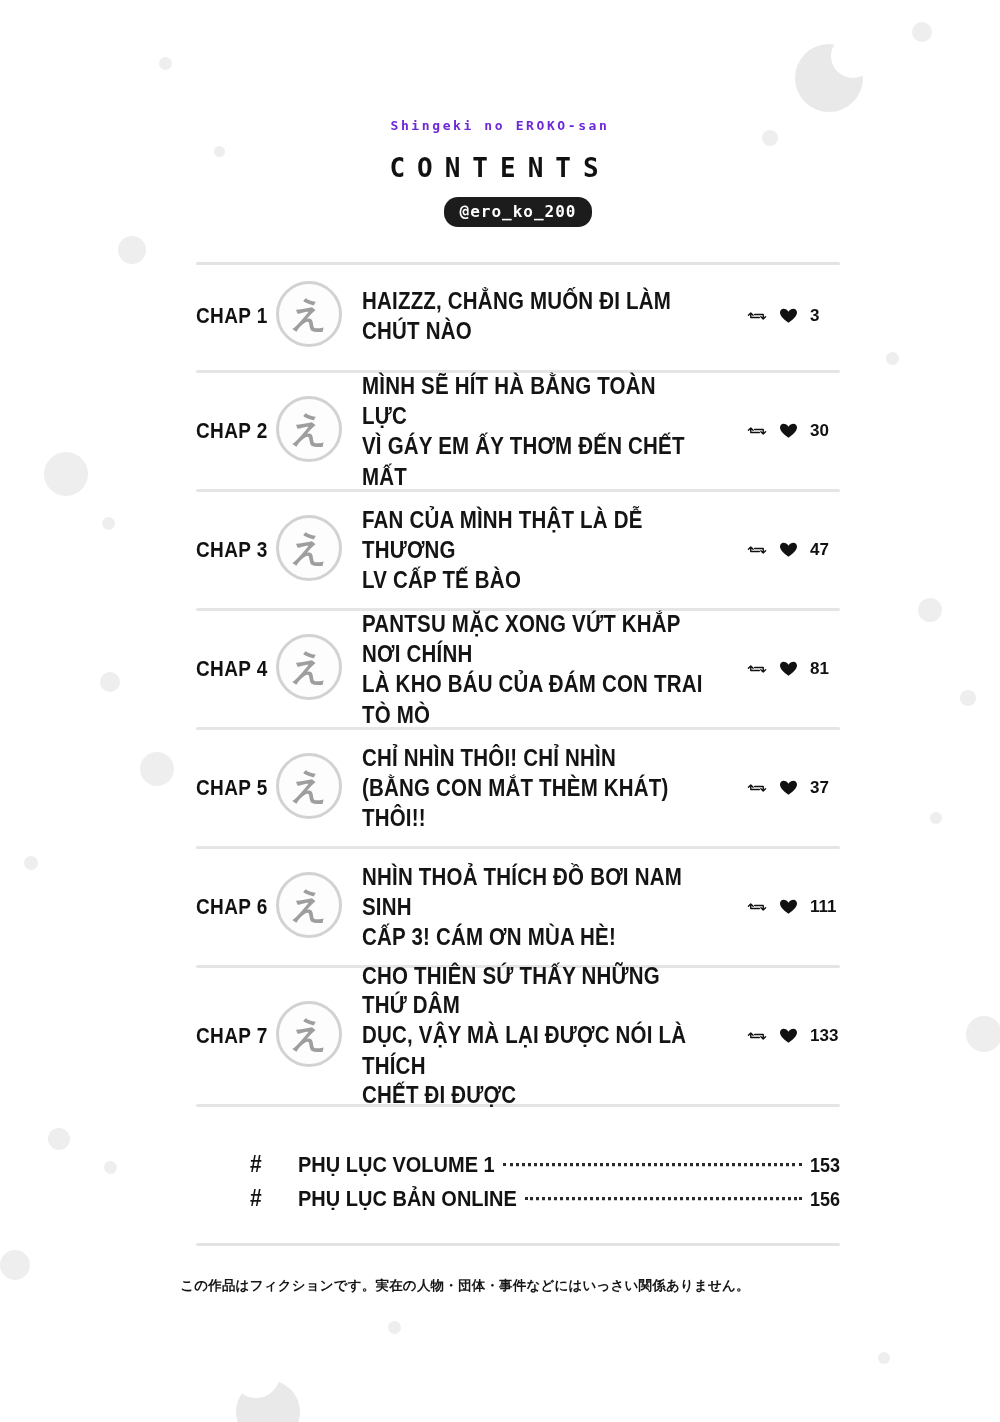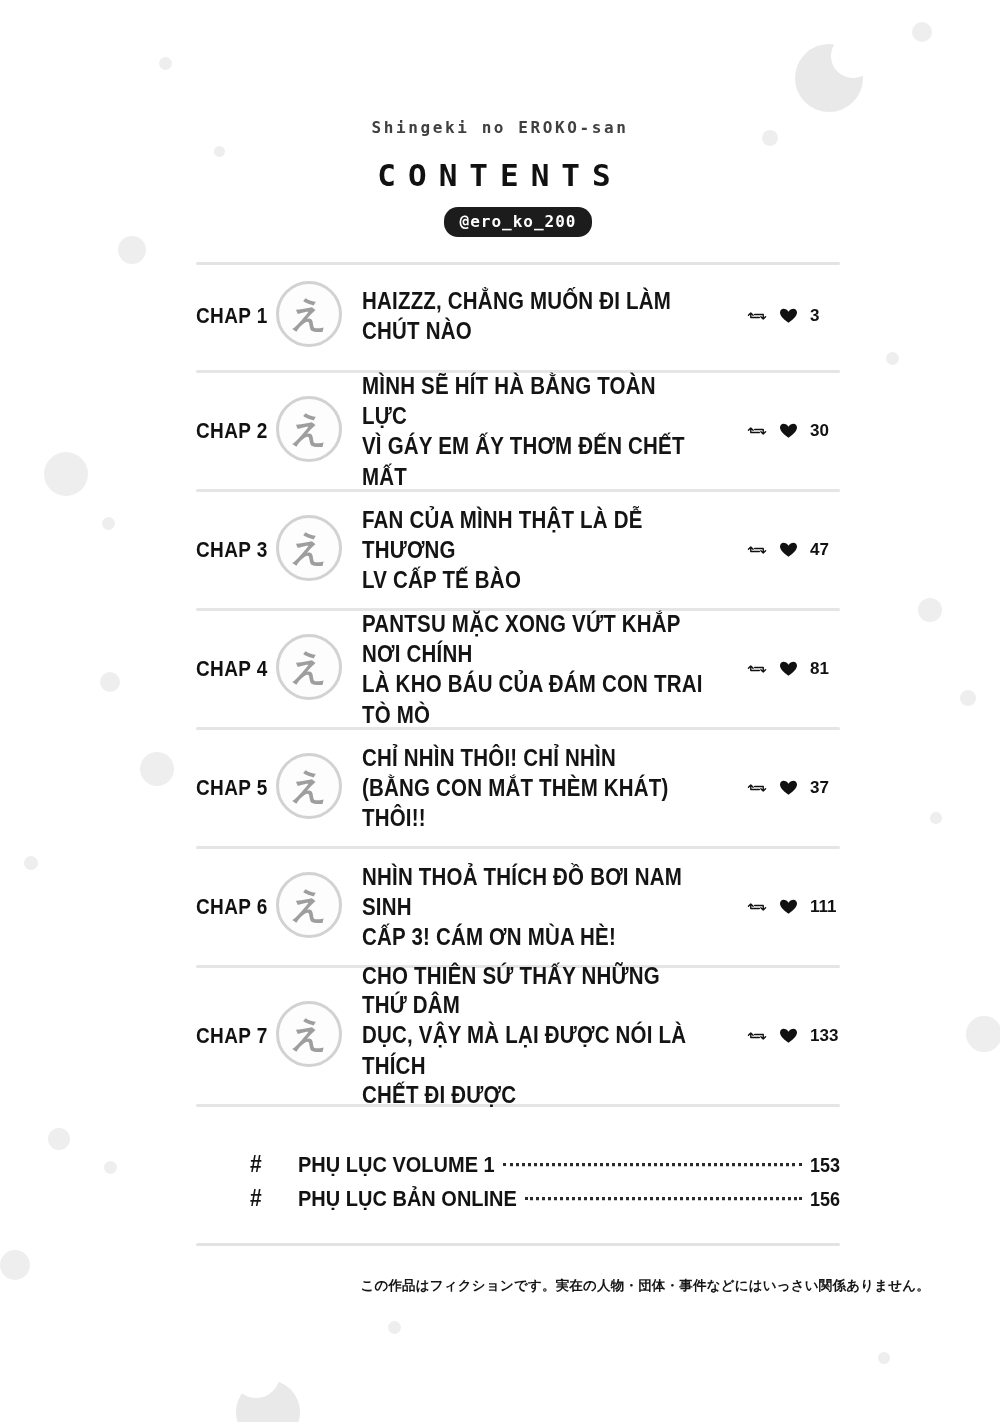--- a/index.html
+++ b/index.html
@@ -43,29 +43,29 @@
   
   .header {
     position: absolute;
     left: 0;
     top: 118px;
     width: 1000px;
     text-align: center;
   }
   .series-title {
     font-family: "DejaVu Sans Mono", monospace;
-    font-size: 16px;
+    font-size: 13px;
     font-weight: bold;
     letter-spacing: 2.6px;
-    color: #404040;
+    color: #6d28d9;
   }
   .contents-title {
     margin-top: 20px;
     font-family: "DejaVu Sans Mono", monospace;
-    font-size: 31px;
+    font-size: 26px;
     font-weight: bold;
     letter-spacing: 12px;
     color: #111111;
   }
   .handle-wrap {
     margin-top: 14px;
     padding-left: 36px;
   }
   .handle {
     display: inline-block;
@@ -220,21 +220,21 @@
     flex: 0 0 auto;
     font-size: 18px;
   }
 
   
   .footer-note {
     position: absolute;
     left: 0;
     top: 1277px;
     width: 930px;
-    text-align: right;
+    text-align: center;
     font-family: "DejaVu Sans", sans-serif;
     font-size: 13.5px;
     font-weight: bold;
     color: #151515;
     letter-spacing: 0.2px;
   }
 </style>
 </head>
 <body>
 

